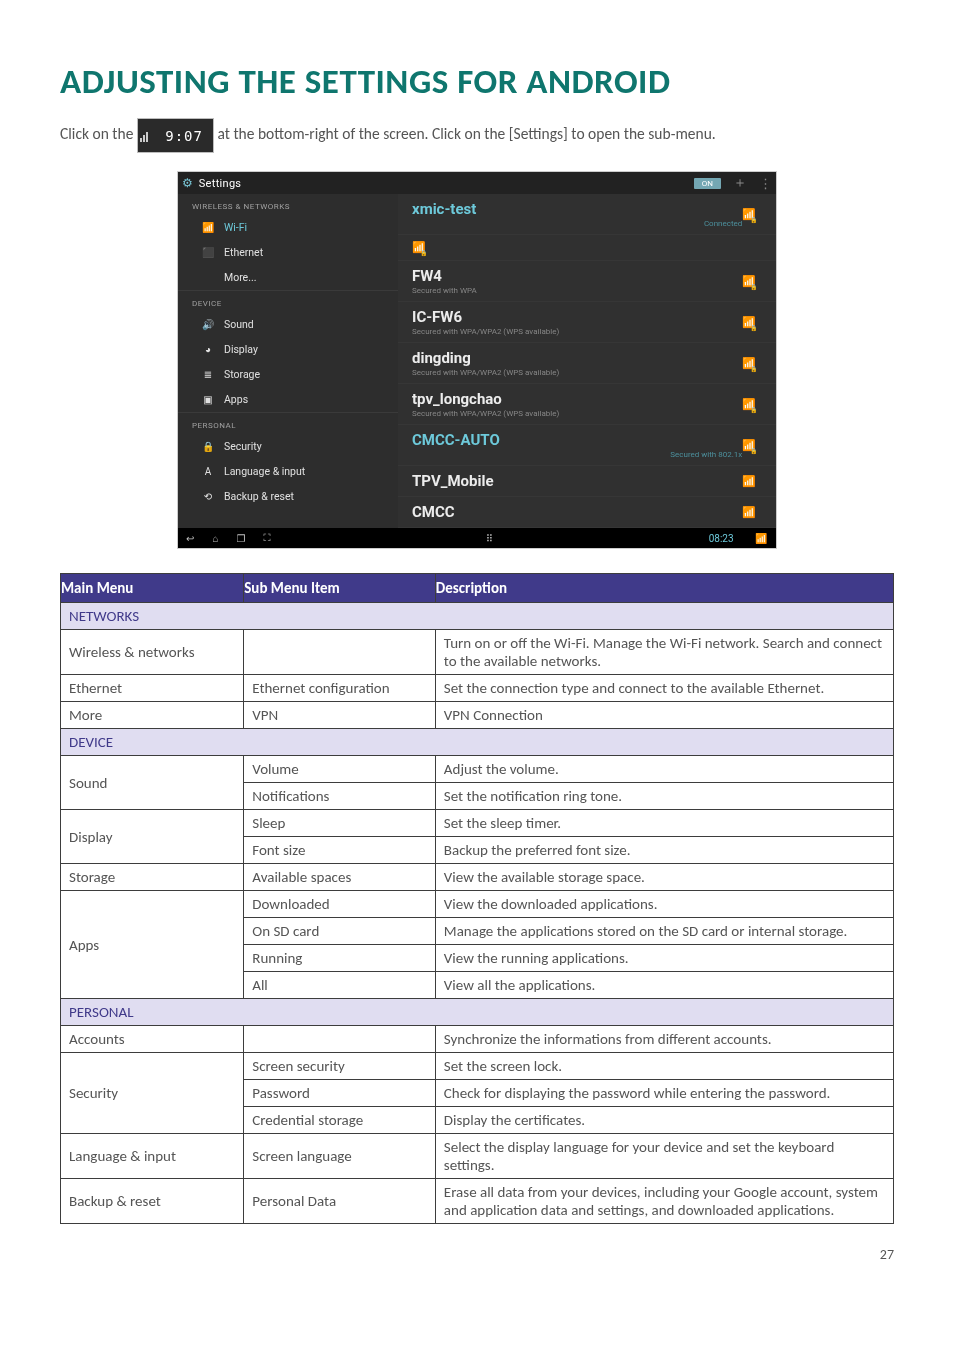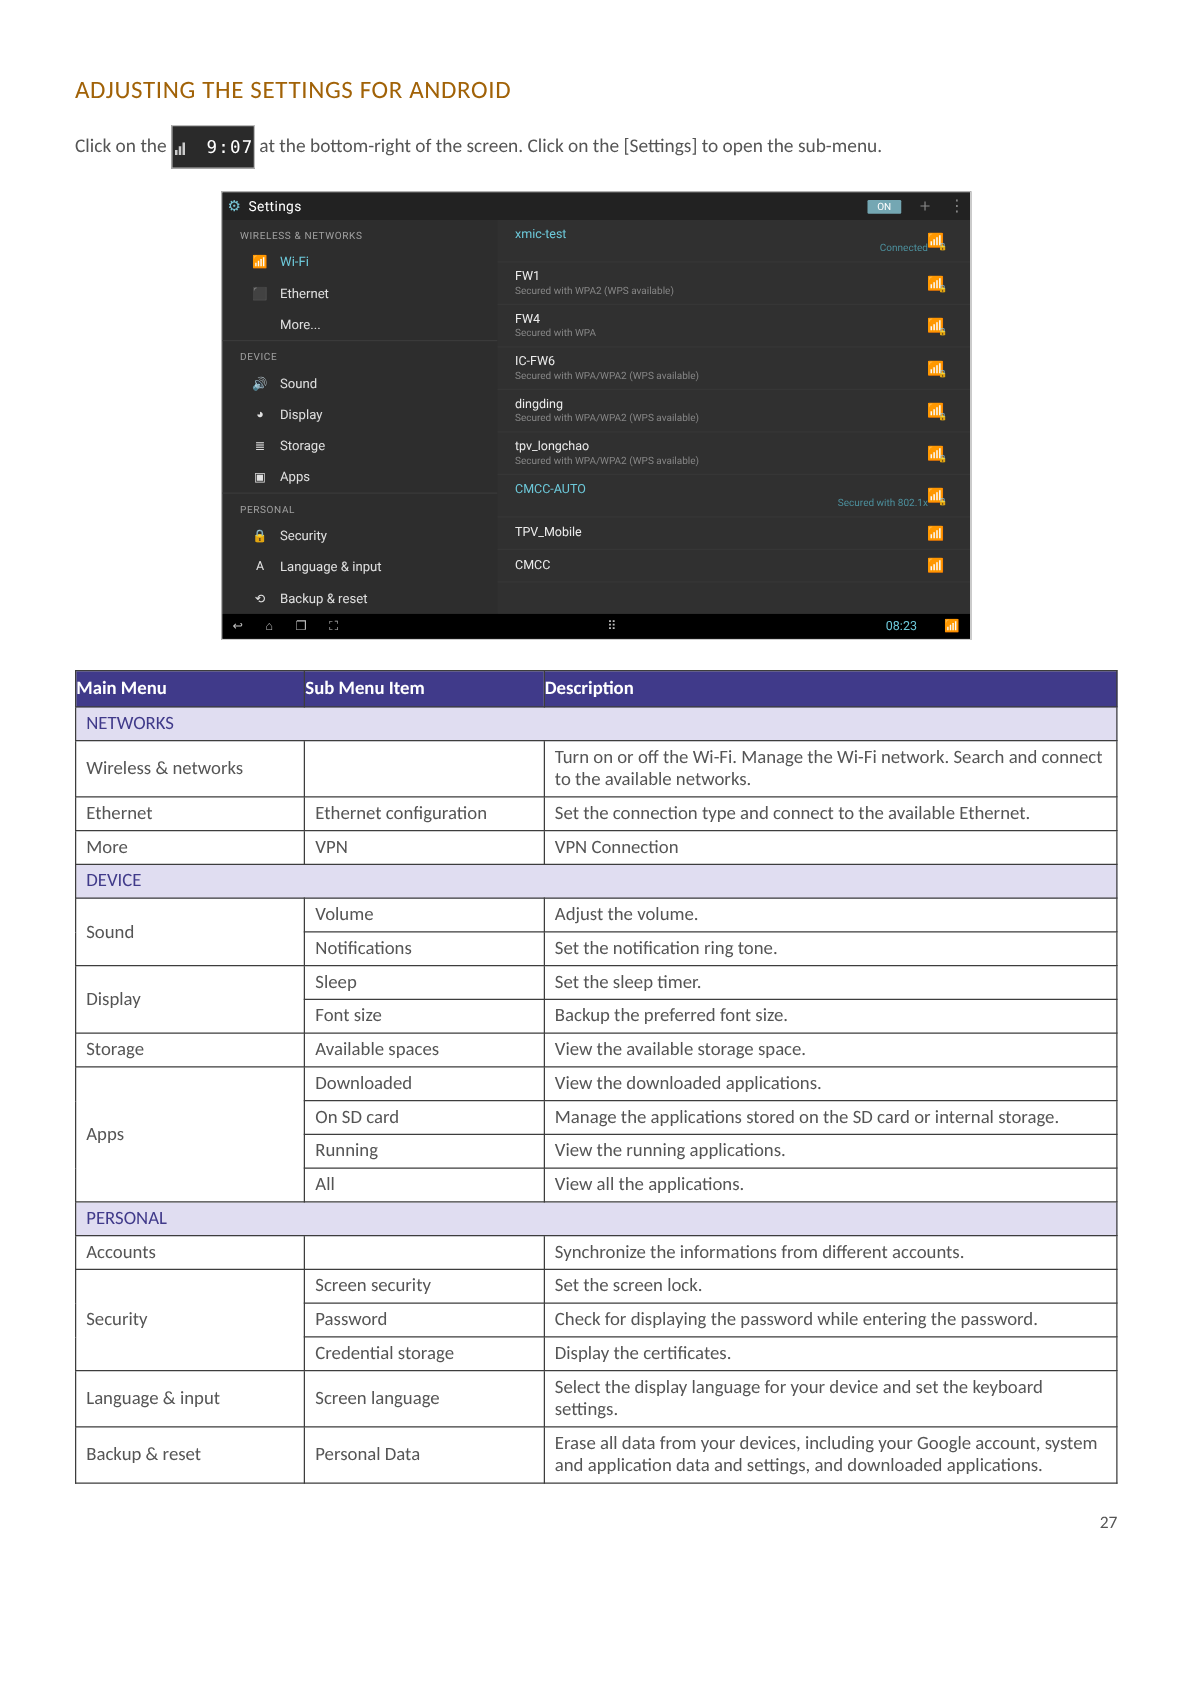--- a/index.html
+++ b/index.html
@@ -7,38 +7,38 @@
     padding: 0;
     background: #fff;
     font-family: "Gill Sans", "Gill Sans MT", Calibri, sans-serif;
     color: #333;
     width: 954px;
   }
   .page {
     padding: 60px 60px 30px 60px;
   }
   h1 {
-    font-size: 20px;
-    font-weight: normal;
-    color: #a16207;
+    font-size: 35px;
+    font-weight: bold;
+    color: #0f766e;
     letter-spacing: 0.5px;
     margin: 0 0 16px 0;
   }
   .intro {
     font-size: 15.5px;
     color: #555;
     line-height: 2.0;
     margin-bottom: 18px;
   }
   .clock-chip {
     display: inline-block;
     vertical-align: middle;
     background: #2a2a2a;
     border: 1px solid #bdbdbd;
-    padding: 1px 0 1px 2px;
+    padding: 1px 10px 1px 2px;
     color: #fff;
     font-family: monospace;
     position: relative;
   }
   .clock-bars {
     display:inline-block; width:10px; height:12px; position:relative; vertical-align:middle;
   }
   .clock-bars span{position:absolute;bottom:0;width:2px;background:#ccc;}
   .clock-bars .b1{left:0;height:4px;}
   .clock-bars .b2{left:3px;height:7px;}
@@ -88,21 +88,21 @@
   }
   .shot-side .item.sel { color:#6dc9da; }
   .shot-side .ico { width:12px; text-align:center; color:inherit; font-size:10px;}
 
   .shot-main { flex:1; background:#303030; }
   .wifi-row {
     display:flex; align-items:center; padding:6px 20px 6px 14px;
     border-bottom:1px solid rgba(255,255,255,0.03);
   }
   .wifi-row .txt { flex:1; }
-  .wifi-row .ssid { color:#ececec; font-size:10px; }
+  .wifi-row .ssid { color:#ececec; font-size:15px;font-weight:bold; }
   .wifi-row .sub  { color:#868686; font-size:8px; margin-top:1px;}
   .wifi-row.sel .ssid { color:#6dc9da;}
   .wifi-row.sel .sub { color:#4c8f9c;text-align:right;}
   .wifi-ic { color:#e0e0e0; font-size:11px; position:relative;}
   .lockdot{
     position:absolute; right:-2px; bottom:-2px; font-size:6px; color:#e0e0e0;
   }
 
   .shot-nav {
     display:flex; align-items:center;
@@ -218,24 +218,20 @@
         </div>
       <div class="shot-main" id="shot-main">
           <div class="wifi-row sel">
             <div class="txt">
               <div class="ssid">xmic-test</div>
               <div class="sub">Connected</div>
             </div>
             <div class="wifi-ic">📶<span class="lockdot">🔒</span></div>
           </div>
           <div class="wifi-row">
-            <div class="txt">
-              <div class="ssid">FW1</div>
-              <div class="sub">Secured with WPA2 (WPS available)</div>
-            </div>
             <div class="wifi-ic">📶<span class="lockdot">🔒</span></div>
           </div>
           <div class="wifi-row">
             <div class="txt">
               <div class="ssid">FW4</div>
               <div class="sub">Secured with WPA</div>
             </div>
             <div class="wifi-ic">📶<span class="lockdot">🔒</span></div>
           </div>
           <div class="wifi-row">

